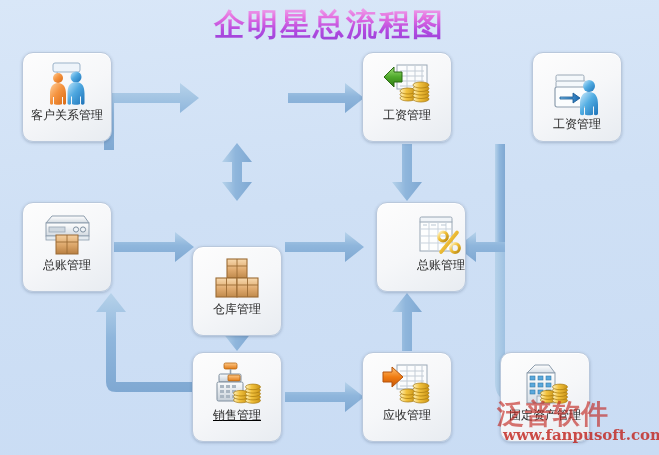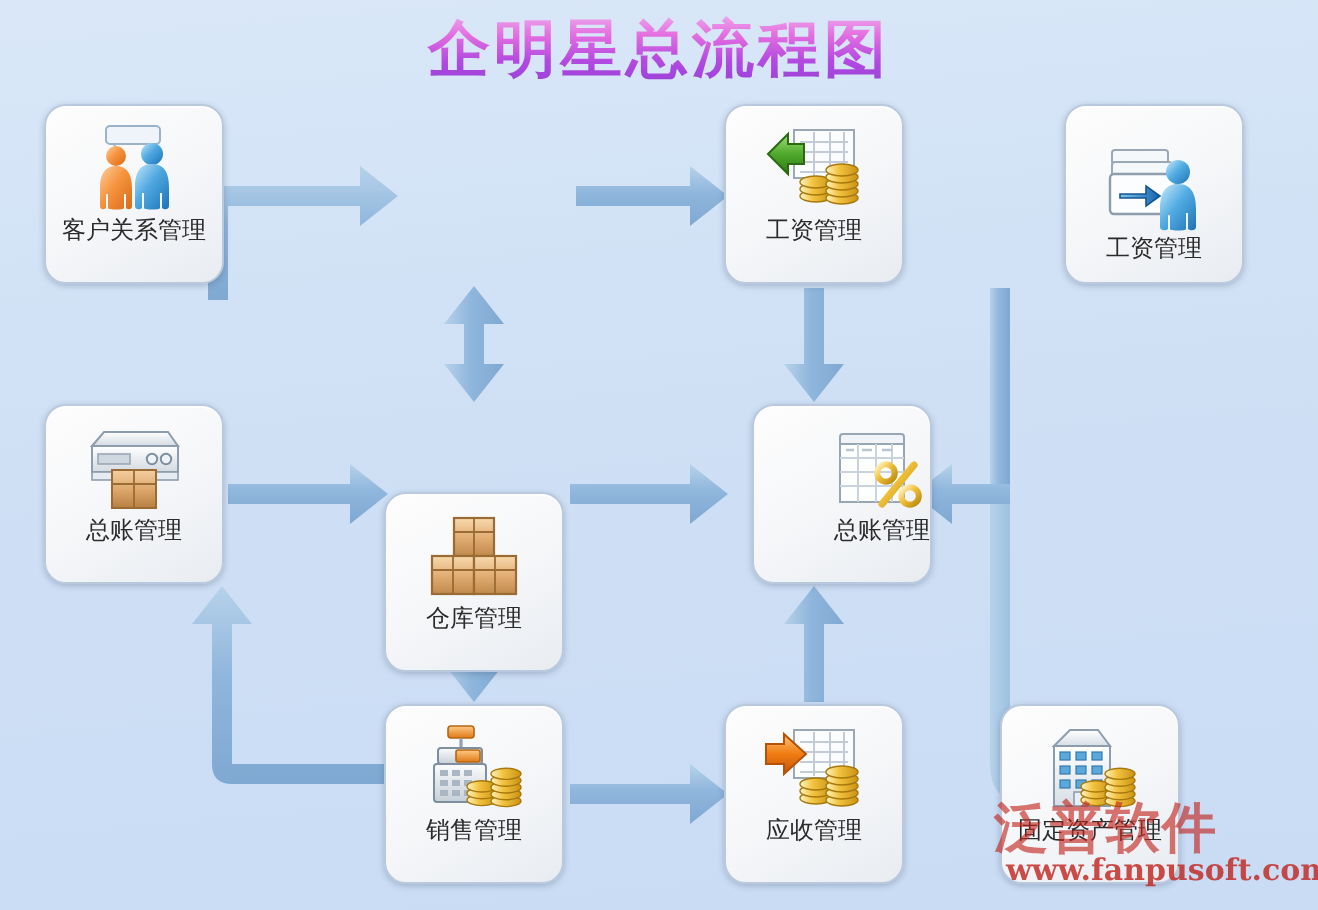--- a/index.html
+++ b/index.html
@@ -311,21 +311,21 @@
         <g transform="translate(26,20)">
           <circle cx="5" cy="5.5" r="4.4" fill="none" stroke="url(#pctG)" stroke-width="3"></circle>
           <circle cx="17" cy="17" r="4.4" fill="none" stroke="url(#pctG)" stroke-width="3"></circle>
           <path d="M19,1.5 L3,21" stroke="url(#pctG)" stroke-width="3.6" stroke-linecap="round"></path>
         </g>
       </svg>
     </div>
     <div class="lbl">总账管理</div>
   </div>
 
-  <div class="node" style="left:192px;top:352px;">
+  <div class="node" style="left:192px;top:352px;text-decoration:underline;">
     <div class="ico">
       <svg width="52" height="46" viewBox="0 0 52 46" xmlns="http://www.w3.org/2000/svg">
         <defs>
           <linearGradient id="goldG2" x1="0" y1="0" x2="1" y2="0">
             <stop offset="0%" stop-color="#fff4c2"></stop>
               <stop offset="40%" stop-color="#f3c33f"></stop>
               <stop offset="100%" stop-color="#c99315"></stop>
           </linearGradient>
           <linearGradient id="orgBar" x1="0" y1="0" x2="0" y2="1">
             <stop offset="0%" stop-color="#ffc987"></stop>

